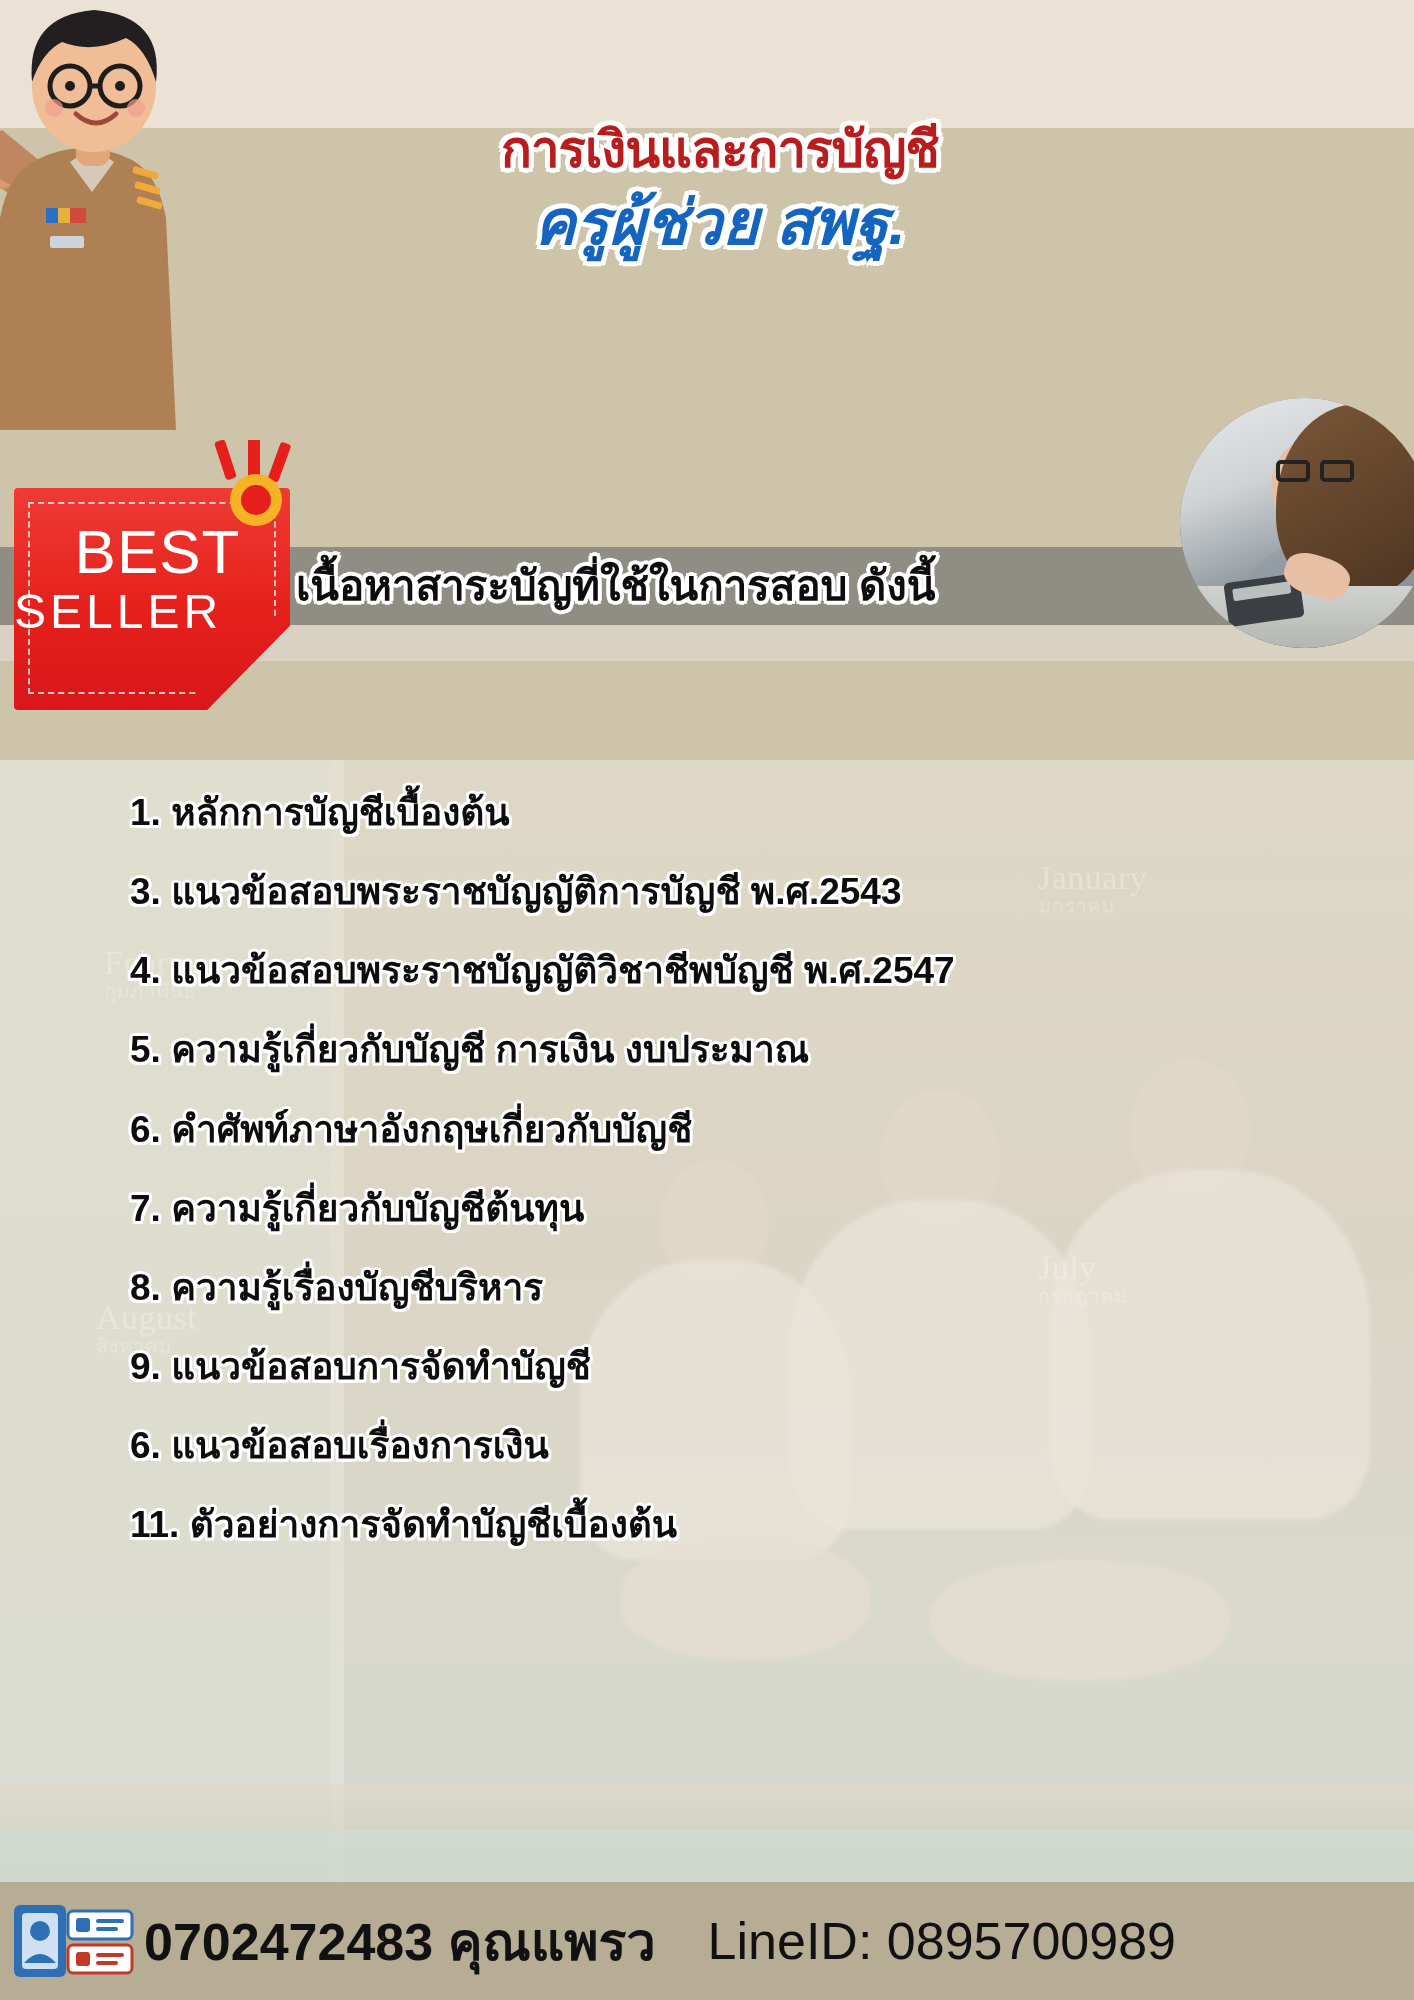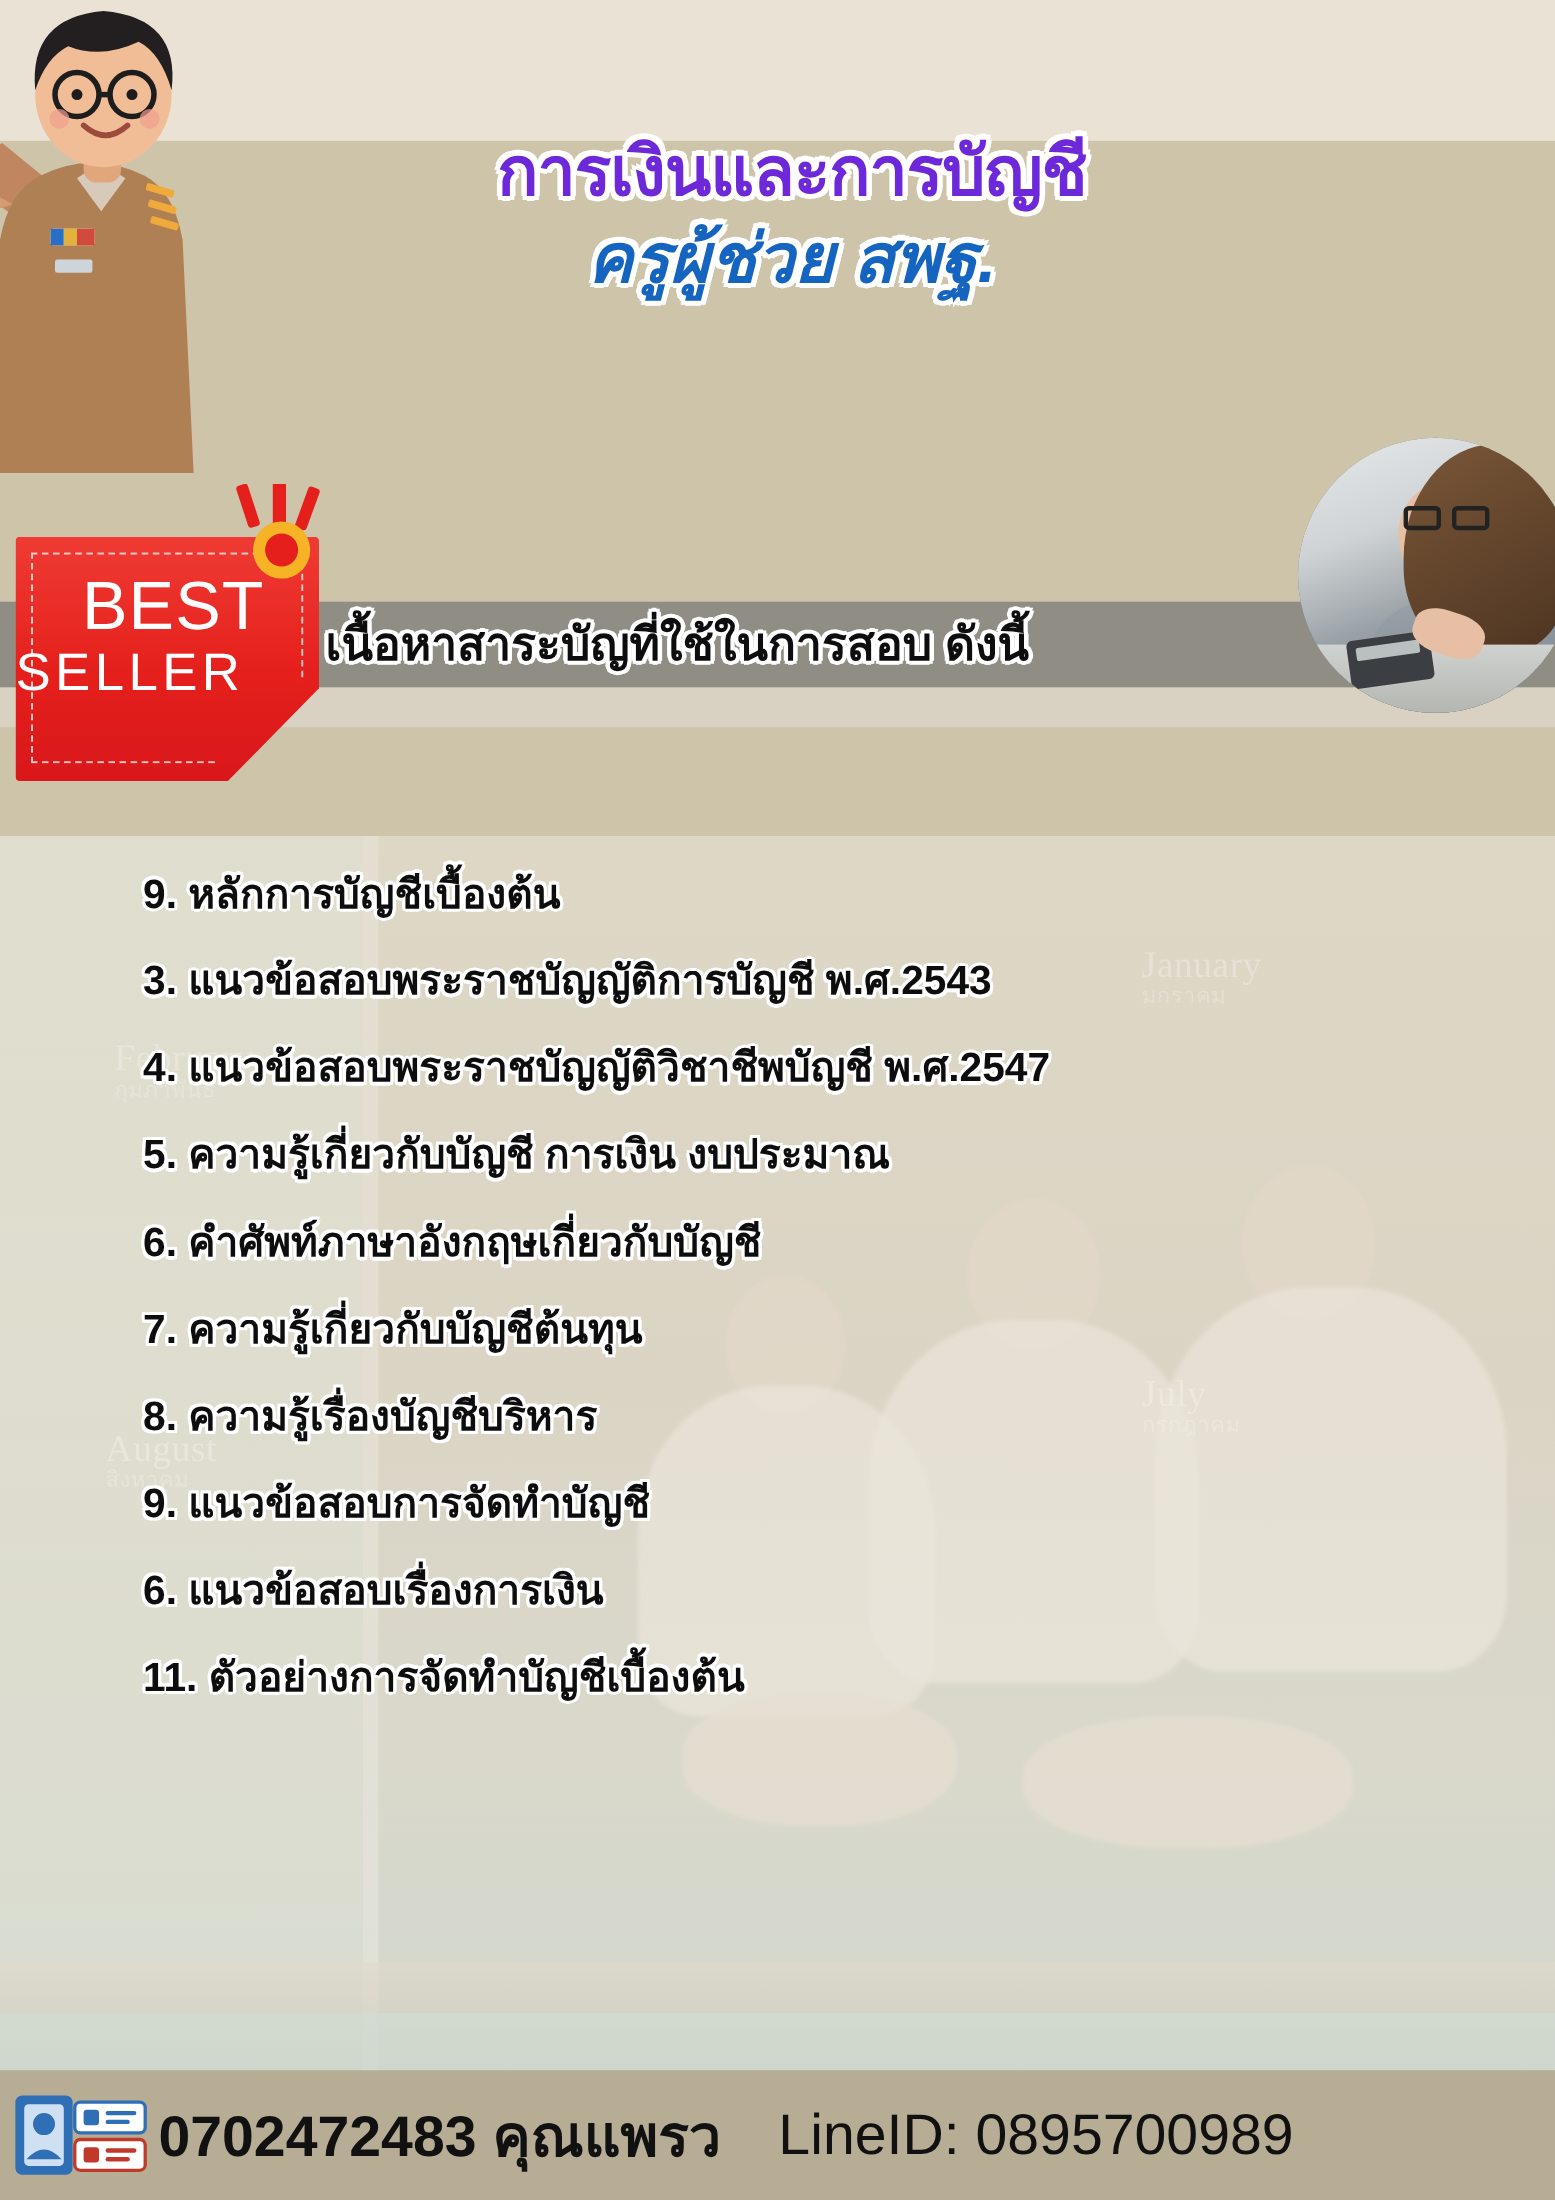--- a/index.html
+++ b/index.html
@@ -129,23 +129,23 @@
 
   
   .title-wrap {
     position: absolute;
     left: 200px; top: 120px;
     width: 1040px;
     z-index: 9;
     text-align: center;
   }
   .title-main {
-    font-size: 62px;
+    font-size: 51px;
     font-weight: 800;
-    color: #6d28d9;
+    color: #b91c1c;
     letter-spacing: -1px;
     line-height: 1.18;
     text-shadow:
       -4px -4px 0 #fff,  4px -4px 0 #fff,
       -4px  4px 0 #fff,  4px  4px 0 #fff,
        0   -5px 0 #fff,  0    5px 0 #fff,
       -5px  0   0 #fff,  5px  0   0 #fff;
   }
   .title-sub {
     margin-top: 6px;
@@ -422,21 +422,21 @@
     <div class="cp-glass">
         <i></i>
         <i></i>
       </div>
     <div class="cp-desk"></div>
     <div class="cp-calc"></div>
     <div class="cp-hand"></div>
   </div>
 
   <div class="list">
-    <div class="list-item">9. หลักการบัญชีเบื้องต้น</div>
+    <div class="list-item">1. หลักการบัญชีเบื้องต้น</div>
     <div class="list-item">3. แนวข้อสอบพระราชบัญญัติการบัญชี พ.ศ.2543</div>
     <div class="list-item">4. แนวข้อสอบพระราชบัญญัติวิชาชีพบัญชี พ.ศ.2547</div>
     <div class="list-item">5. ความรู้เกี่ยวกับบัญชี การเงิน งบประมาณ</div>
     <div class="list-item">6. คำศัพท์ภาษาอังกฤษเกี่ยวกับบัญชี</div>
     <div class="list-item">7. ความรู้เกี่ยวกับบัญชีต้นทุน</div>
     <div class="list-item">8. ความรู้เรื่องบัญชีบริหาร</div>
     <div class="list-item">9. แนวข้อสอบการจัดทำบัญชี</div>
     <div class="list-item">6. แนวข้อสอบเรื่องการเงิน</div>
     <div class="list-item">11. ตัวอย่างการจัดทำบัญชีเบื้องต้น</div>
   </div>

